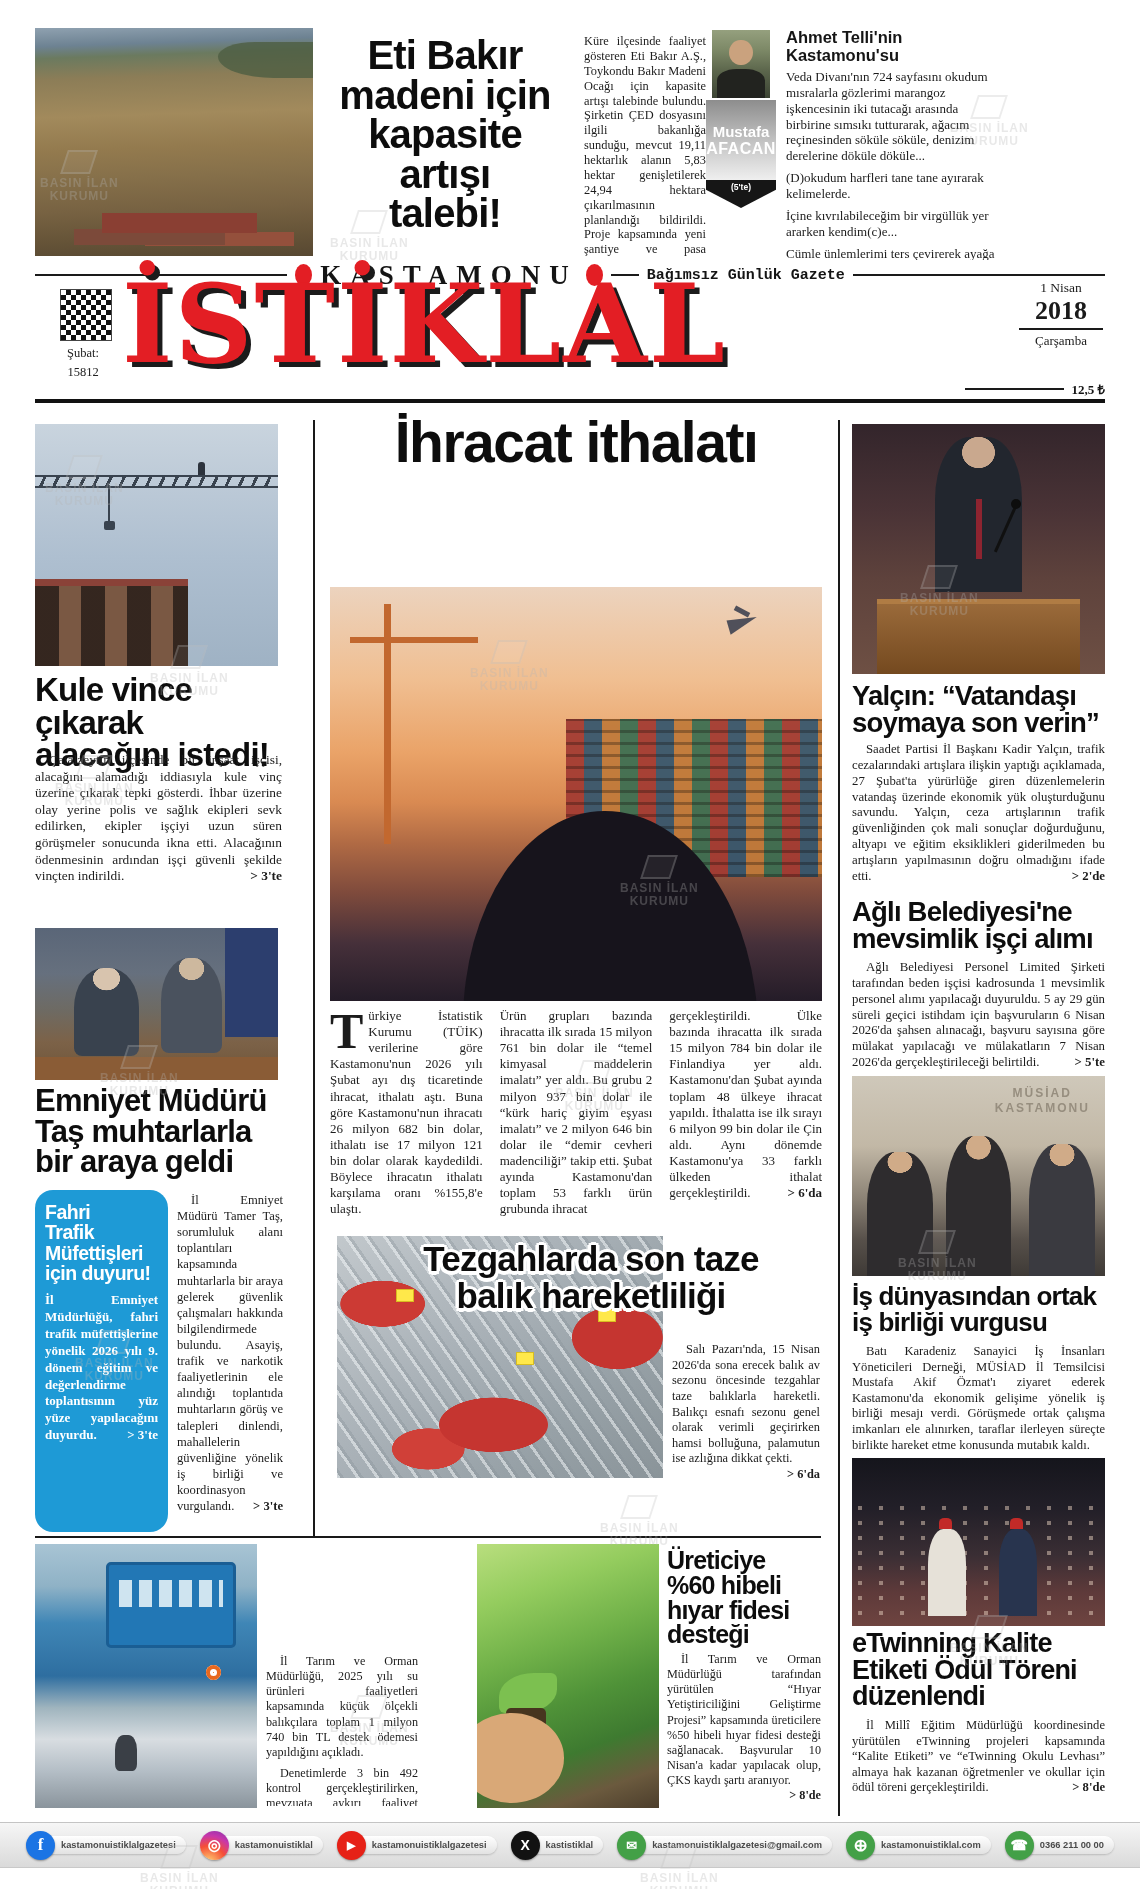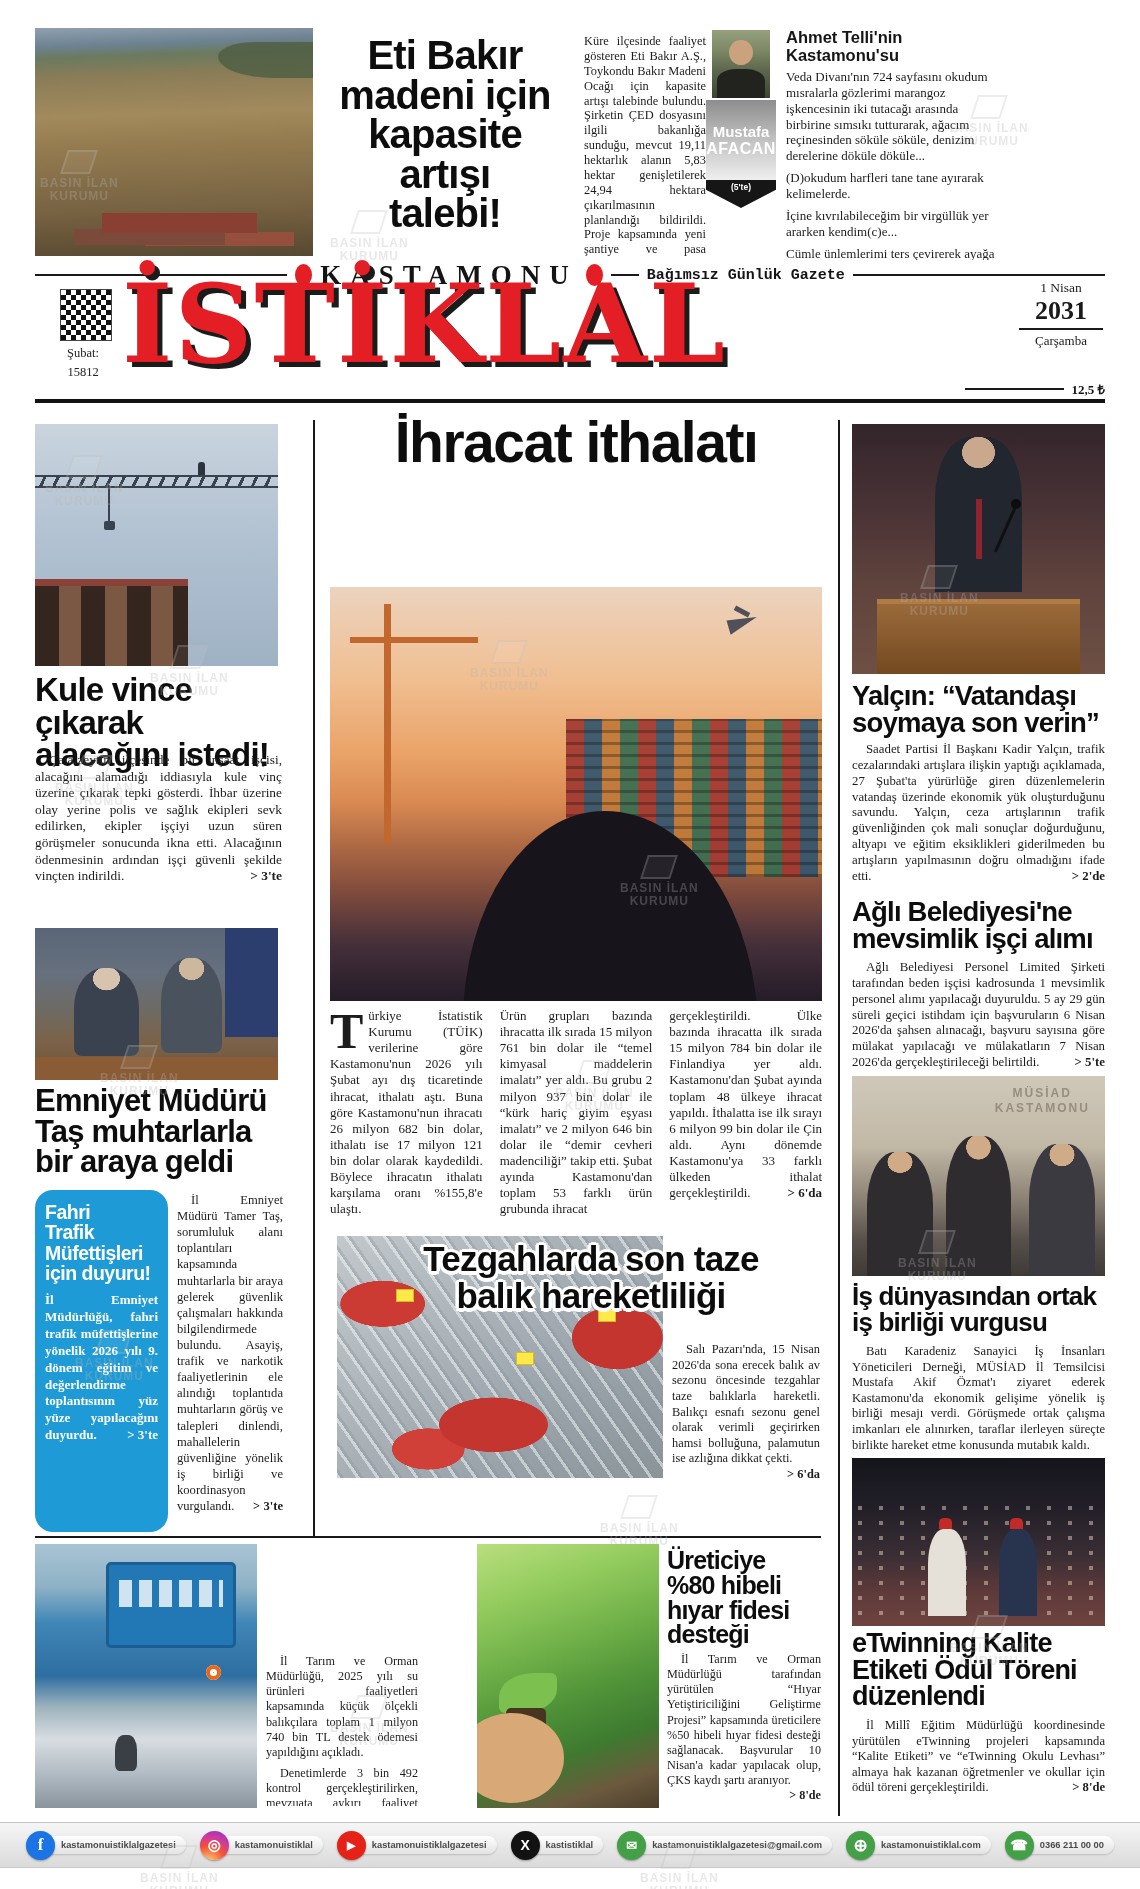--- a/index.html
+++ b/index.html
@@ -249,21 +249,21 @@
     <div class="mline"></div>
   </div>
   <div id="mast-logo" class="abs">İSTİKLAL</div>
   <div id="qr" class="abs"></div>
   <div id="sayi" class="abs serif">
     <div>Şubat:</div>
     <div>15812</div>
   </div>
   <div id="dateblock" class="abs">
     <div class="d1">1 Nisan</div>
-    <div class="d2">2031</div>
+    <div class="d2">2018</div>
     <div class="d3">Çarşamba</div>
   </div>
   <div id="price-row" class="abs">
     <div class="pline"></div>
     <span id="price-txt">12,5 ₺</span>
   </div>
   <div id="mast-rule" class="abs"></div>
 
   <div id="vr1" class="vr"></div>
   <div id="vr2" class="vr"></div>
@@ -317,21 +317,21 @@
     <p style="margin:0 0 6px 0;"><span class="ind"></span><span>İl Tarım ve Orman Müdürlüğü, 2025 yılı su ürünleri faaliyetleri kapsamında küçük ölçekli balıkçılara toplam 1 milyon 740 bin TL destek ödemesi yapıldığını açıkladı.</span></p>
     <p style="margin:0;"><span class="ind"></span><span>Denetimlerde 3 bin 492 kontrol gerçekleştirilirken, mevzuata aykırı faaliyet gösteren 8 kişiye idari para cezası uygulandı.</span>
     </p>
   </div>
   <div id="seedling-photo" class="photo">
     <div class="se-leaf"></div>
     <div class="se-plug"></div>
     <div class="se-hand"></div>
   </div>
   <div id="hiyar-hl" class="abs hl">Üreticiye
-%80 hibeli
+%60 hibeli
 hıyar fidesi
 desteği</div>
   <div id="hiyar-body" class="abs body-txt">
     <span class="ind"></span><span>İl Tarım ve Orman Müdürlüğü tarafından yürütülen “Hıyar Yetiştiriciliğini Geliştirme Projesi” kapsamında üreticilere %50 hibeli hıyar fidesi desteği sağlanacak. Başvurular 10 Nisan'a kadar yapılacak olup, ÇKS kaydı şartı aranıyor.</span>
     <span class="pref">&gt; 8'de</span>
   </div>
 
   <div id="main-hl1" class="abs hl">İhracat ithalatı</div>
   <div id="ship-photo" class="photo">
     <div class="sh-crane-t"></div>

